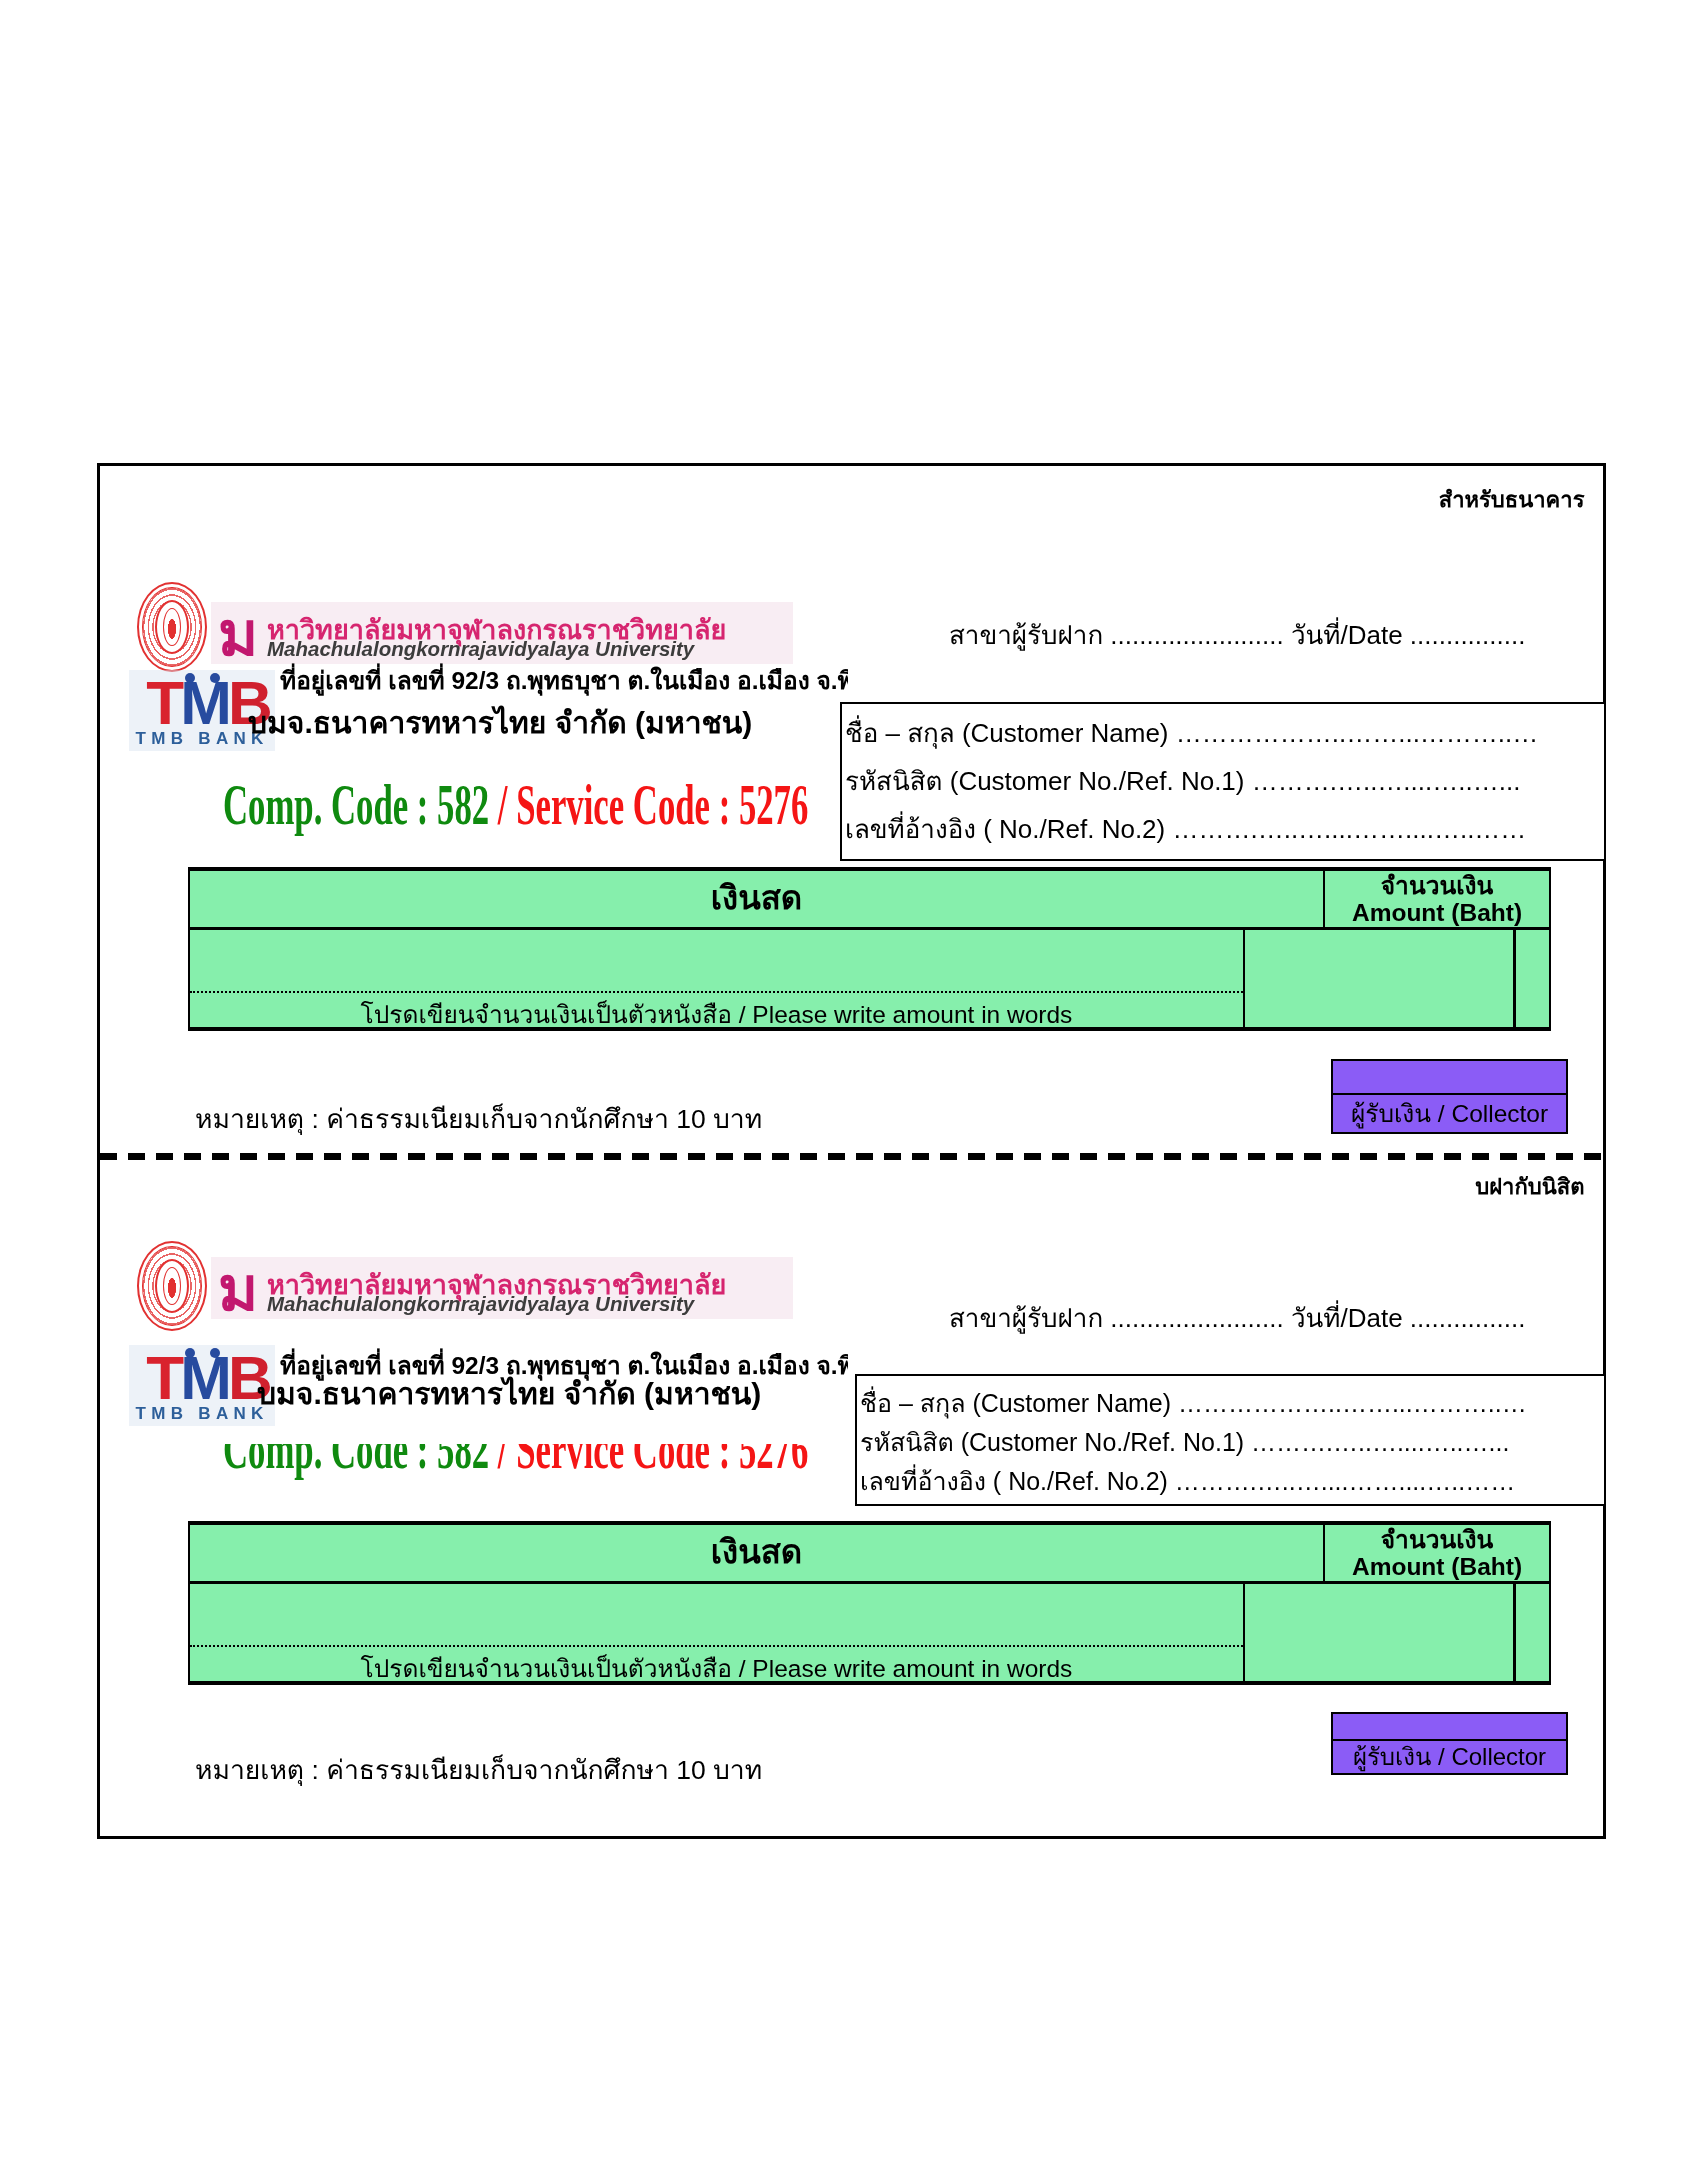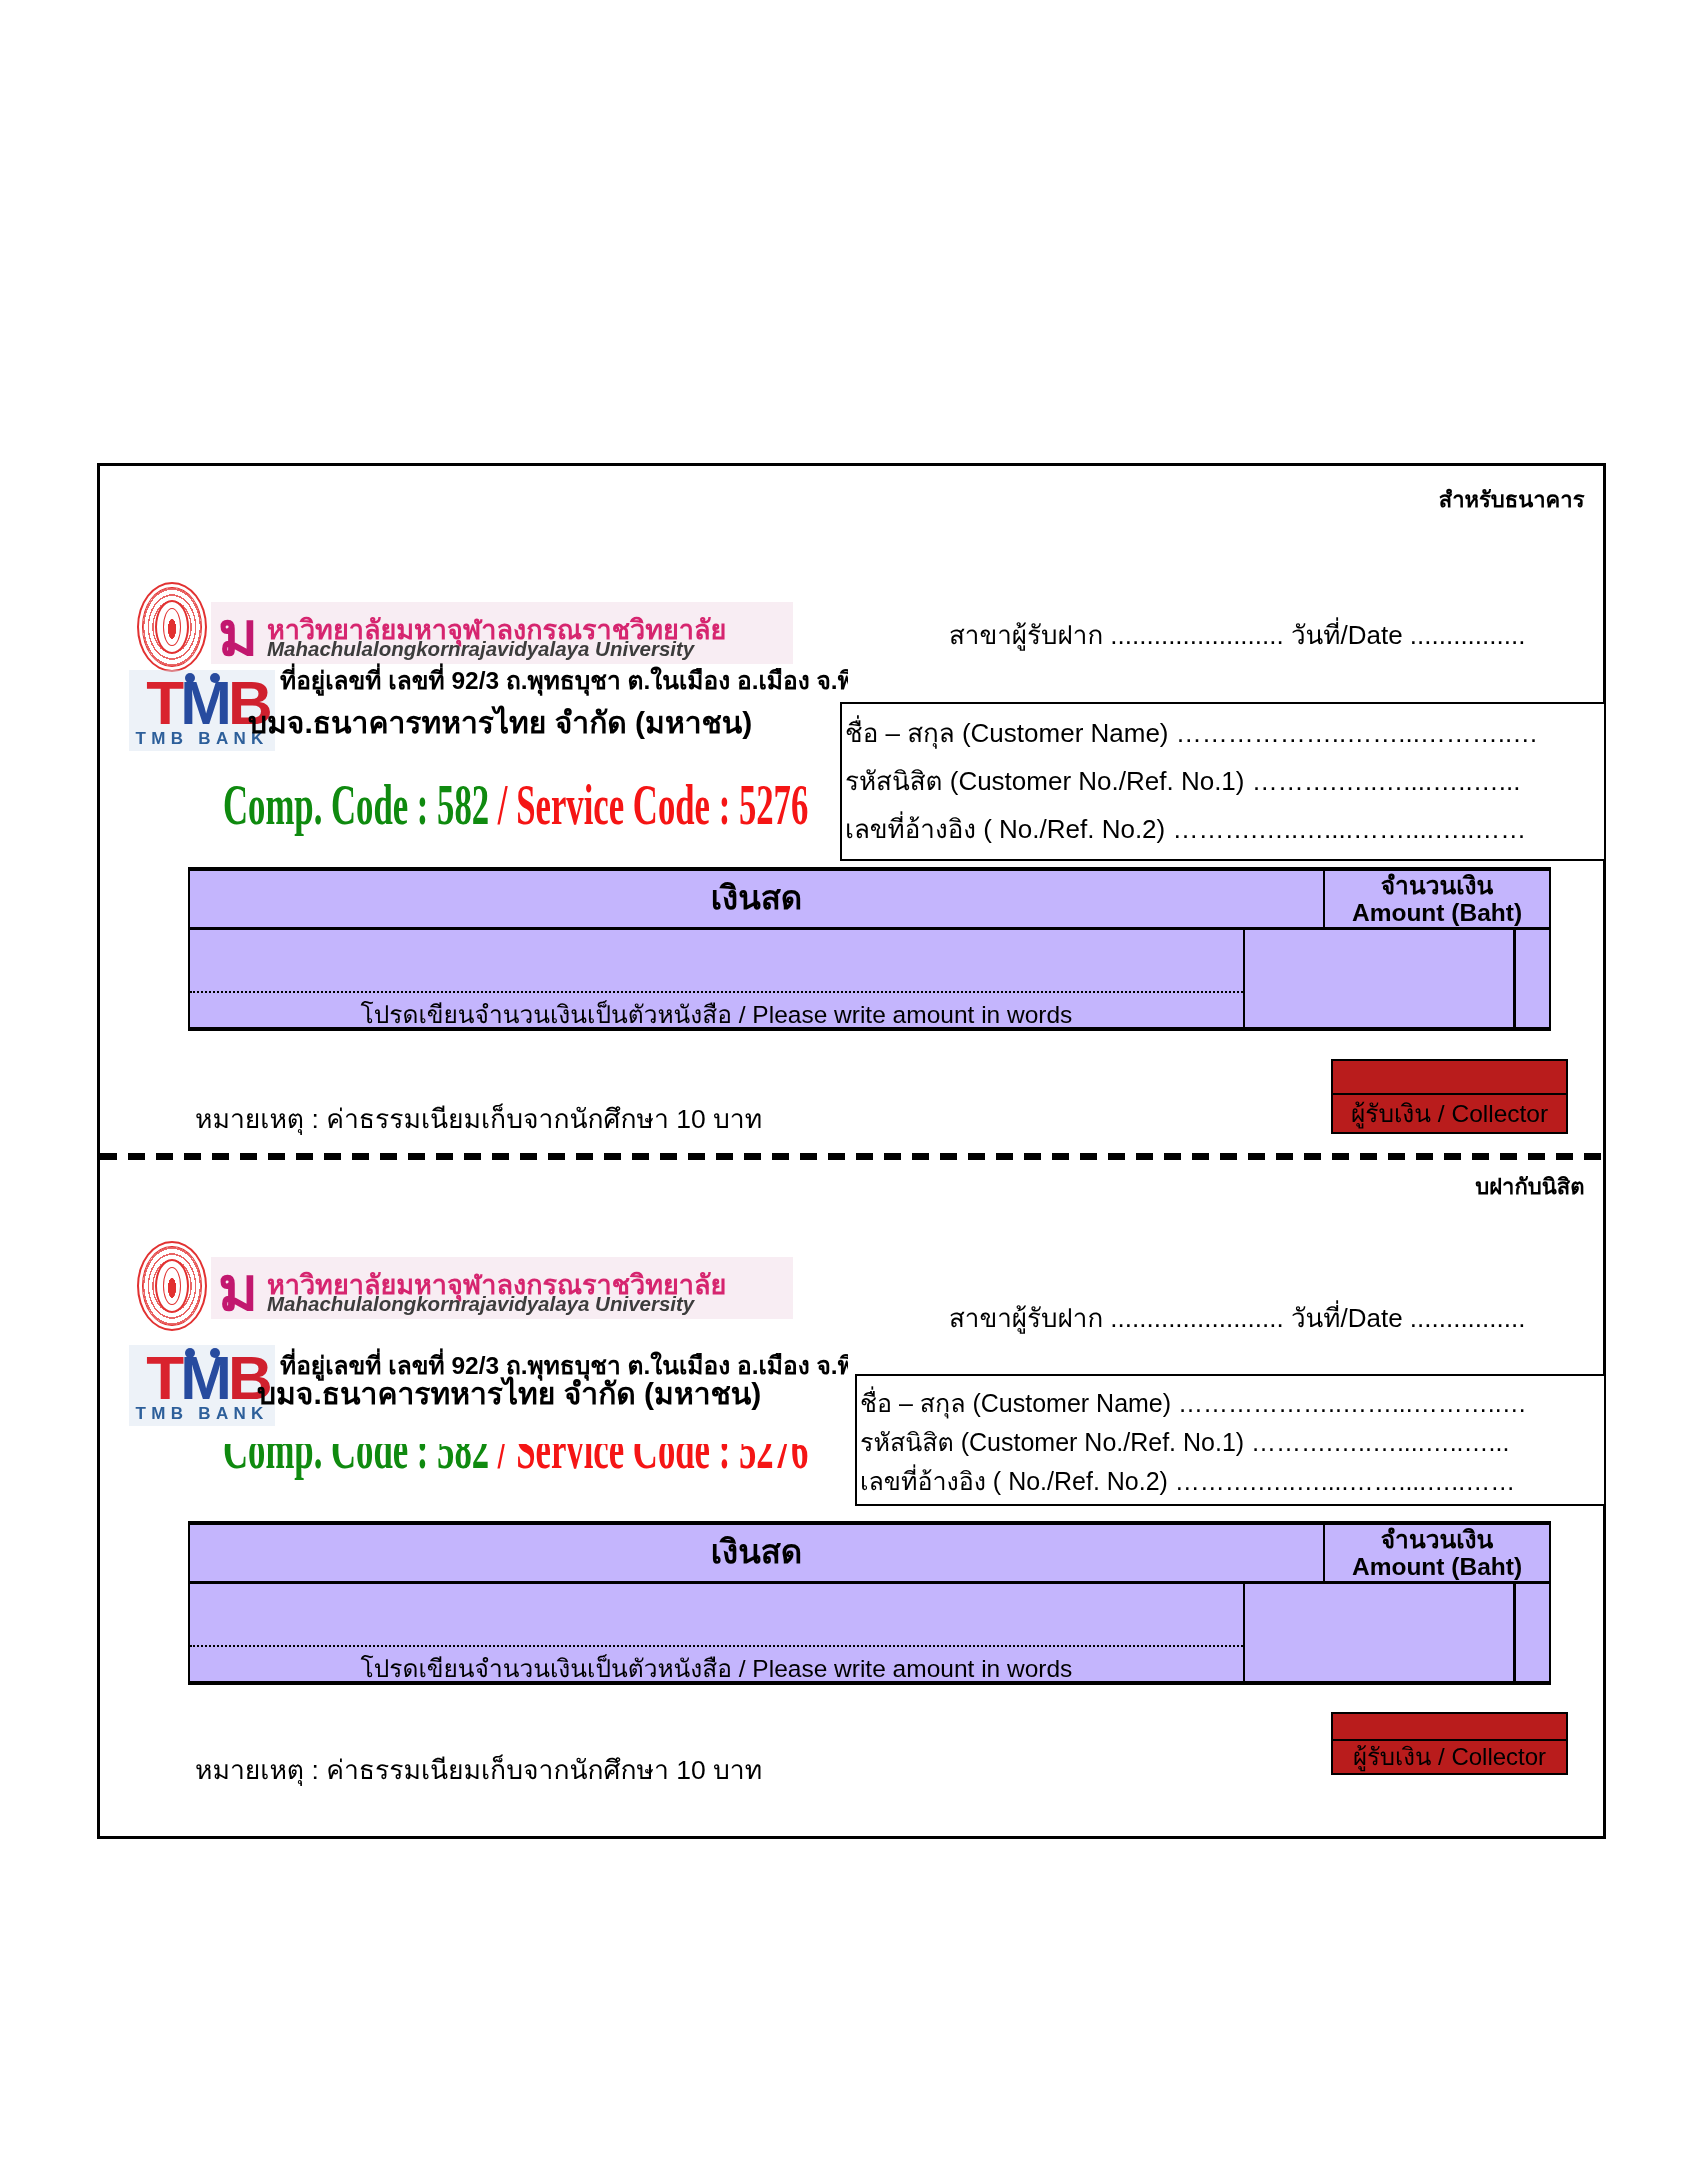--- a/index.html
+++ b/index.html
@@ -32,32 +32,32 @@
   .comp-line{font-family:"Liberation Serif",serif;font-size:56px;line-height:58px;font-weight:700;
       transform:scaleX(.62);transform-origin:0 50%;white-space:nowrap;}
   .comp-green{color:#0f8a0f;} .comp-red{color:#f51515;}
   .comp-clip{position:absolute;height:36px;overflow:hidden;}
   .comp-clip .comp-line{margin-top:-24px;}
   
   .custbox{position:absolute;border:2.6px solid #000;background:#fff;white-space:nowrap;overflow:hidden;
       font-size:26px;padding-left:3px;}
   .custbox div{overflow:hidden;}
   
-  .tbl{position:absolute;width:1359px;border:2.6px solid #000;border-top-width:4.6px;border-bottom-width:4px;background:#c4b5fd;}
+  .tbl{position:absolute;width:1359px;border:2.6px solid #000;border-top-width:4.6px;border-bottom-width:4px;background:#86efac;}
   .thead{display:flex;height:56px;border-bottom:3.3px solid #000;}
   .th-method{width:1133px;text-align:center;font-size:33px;font-weight:700;line-height:54px;}
   .th-amount{flex:1;border-left:2.6px solid #000;text-align:center;font-size:24.5px;font-weight:700;line-height:27px;padding-top:1.3px;}
   .tbody{display:flex;height:97px;}
   .tb-method{width:1053px;position:relative;}
   .tb-rule{position:absolute;left:0;right:0;top:61px;border-top:2px dotted #000;}
   .tb-hint{position:absolute;left:0;right:0;top:65px;text-align:center;font-size:24.5px;font-weight:500;}
   .tb-amount{flex:1;border-left:2.6px solid #000;position:relative;}
   .tb-satang{position:absolute;top:0;bottom:0;right:33px;width:2.6px;background:#000;}
   
-  .collector{position:absolute;width:233px;border:2.6px solid #000;background:#b91c1c;}
+  .collector{position:absolute;width:233px;border:2.6px solid #000;background:#8b5cf6;}
   .col-top{border-bottom:2.6px solid #000;}
   .col-label{text-align:center;font-size:24.5px;font-weight:500;white-space:nowrap;}
   .note{position:absolute;font-size:26.5px;font-weight:500;white-space:nowrap;}
   .dashsep{position:absolute;left:0;right:0;height:6.6px;
       background:repeating-linear-gradient(90deg,#000 0 17px,rgba(0,0,0,0) 17px 28px);}
 </style>
 </head>
 <body>
 
 <div id="page">

